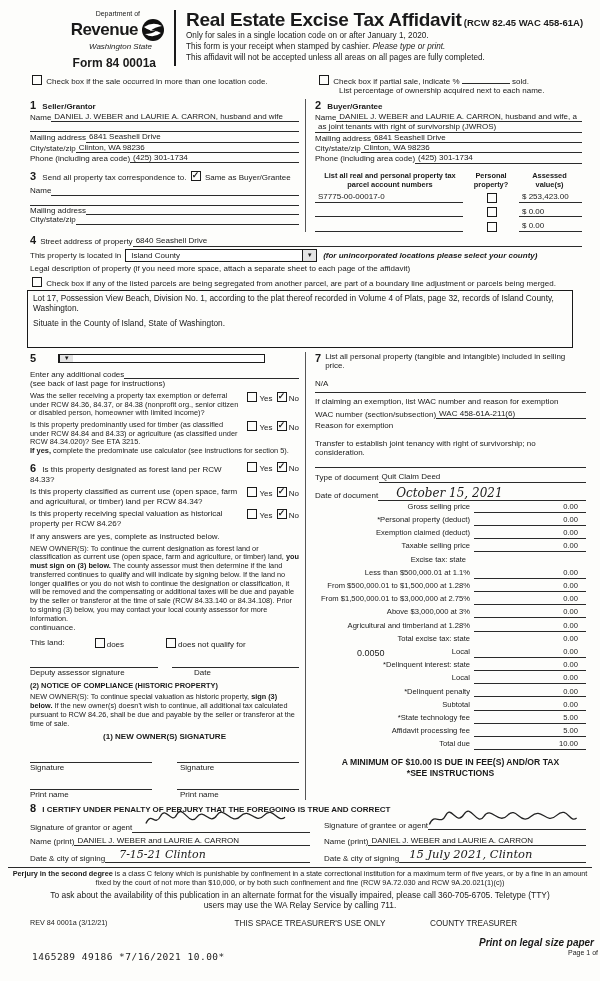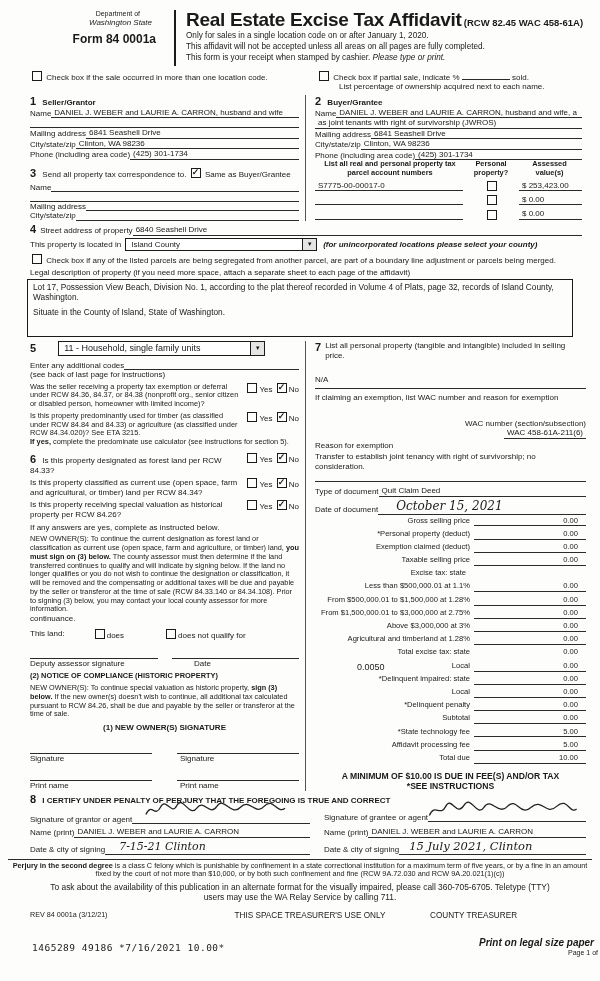--- a/index.html
+++ b/index.html
@@ -57,34 +57,41 @@
   .center{text-align:center;}
 </style>
 </head>
 <body>
 
 <div class="page">
 
   <div class="header">
     <div class="logo-block">
       <div class="dept">Department of</div>
+      <div class="revline">
+        <span class="revname">Revenue</span>
+        <svg width="26" height="24" viewBox="0 0 26 24" style="margin-left:2px;">
+          <circle cx="13" cy="12" r="11" fill="#111"></circle>
+          <path d="M4 9 Q13 3 22 8 Q15 9 10 13 Q16 12 21 15 Q13 21 5 16 Q12 16 16 13 Q9 13 4 9 Z" fill="#fff"></path>
+        </svg>
+      </div>
       <div class="wast">Washington State</div>
       <div class="formno">Form 84 0001a</div>
     </div>
     <div class="vbar" style="height:56px;"></div>
     <div class="title-block">
       <div>
         <span class="title">Real Estate Excise Tax Affidavit</span>
         <span class="title-rcw">(RCW 82.45 WAC 458-61A)</span>
       </div>
       <div class="subline">Only for sales in a single location code on or after January 1, 2020.</div>
-      <div class="subline">This affidavit will not be accepted unless all areas on all pages are fully completed.</div>
       <div class="subline">
         <span>This form is your receipt when stamped by cashier. </span><span class="i">Please type or print.</span>
       </div>
+      <div class="subline">This affidavit will not be accepted unless all areas on all pages are fully completed.</div>
     </div>
   </div>
 
   <div style="display:flex;padding:3px 10px 0 30px;">
     <div style="width:275px;flex:none;">
       <span class="cb"></span>
       <span>Check box if the sale occurred in more than one location code.</span>
     </div>
     <div style="flex:1;padding-left:12px;">
       <span class="cb"></span>
@@ -156,21 +163,21 @@
         </div>
       <div class="row rl">
           <span class="lbl">City/state/zip</span>
         <span class="uval" style="flex:1;">Clinton, WA 98236</span>
         </div>
       <div class="row rl">
           <span class="lbl">Phone (including area code)</span>
         <span class="uval" style="flex:1;">(425) 301-1734</span>
         </div>
 
-      <div style="display:flex;margin-top:0;text-align:center;">
+      <div style="display:flex;margin-top:8px;text-align:center;">
         <div class="b" style="width:150px;flex:none;font-size:7.4px;">
           <div>List all real and personal property tax</div>
           <div>parcel account numbers</div>
         </div>
         <div class="b" style="width:52px;flex:none;font-size:7.4px;">
           <div>Personal</div>
           <div>property?</div>
         </div>
         <div class="b" style="flex:1;font-size:7.4px;">
           <div>Assessed</div>
@@ -202,37 +209,36 @@
       <span class="uval" style="flex:1;">6840 Seashell Drive</span>
       </div>
     <div style="display:flex;align-items:center;margin-top:2px;">
       <span class="lbl">This property is located in</span>
       <span class="dd" style="width:190px;margin-left:4px;">
         <span class="dd-txt" style="flex:1;">Island County</span>
         <span class="dd-btn"></span>
       </span>
       <span class="b i" style="margin-left:6px;">(for unincorporated locations please select your county)</span>
     </div>
+    <div style="margin-top:2px;">Legal description of property (if you need more space, attach a separate sheet to each page of the affidavit)</div>
     <div style="margin-top:3px;">
       <span class="cb"></span>
       <span>Check box if any of the listed parcels are being segregated from another parcel, are part of a boundary line adjustment or parcels being merged.</span>
     </div>
-    <div style="margin-top:2px;">Legal description of property (if you need more space, attach a separate sheet to each page of the affidavit)</div>
   </div>
   <div class="legalbox">
     <div style="margin-bottom:5px;">Lot 17, Possession View Beach, Division No. 1, according to the plat thereof recorded in Volume 4 of Plats, page 32, records of Island County, Washington.</div>
     <div>Situate in the County of Island, State of Washington.</div>
   </div>
 
   <div class="twocol" style="margin-top:4px;">
     <div class="lcol">
       <div style="display:flex;align-items:center;">
         <span class="secnum">5</span>
         <span class="dd" style="width:205px;margin-left:18px;">
-          <span class="dd-txt" style="flex:1;font-size:9px;">11 - Household, single family units</span>
           <span class="dd-btn"></span>
         </span>
       </div>
       <div class="row" style="margin-top:5px;">
           <span class="lbl">Enter any additional codes</span>
         <span class="fill"></span>
         </div>
       <div class="small">(see back of last page for instructions)</div>
 
       <div class="qrow">
@@ -312,29 +318,29 @@
           <span style="width:125px;">Print name</span>
         <span style="margin-left:25px;">Print name</span>
         </div>
     </div>
 
     <div class="rcol" style="padding-right:14px;">
       <div style="display:flex;">
           <span class="secnum">7</span>
         <span>List all personal property (tangible and intangible) included in selling price.</span>
         </div>
-      <div style="margin-top:15px;">N/A</div>
+      <div style="margin-top:8px;">N/A</div>
       <hr class="hrline">
       <div>If claiming an exemption, list WAC number and reason for exemption</div>
-      <div class="row" style="margin-top:16px;flex-direction:column;">
+      <div class="row" style="margin-top:2px;">
           <span class="lbl">WAC number (section/subsection)</span>
         <span class="uval" style="flex:1;">WAC 458-61A-211(6)</span>
         </div>
       <div style="margin-top:2px;">Reason for exemption</div>
-      <div style="margin-top:2px;">Transfer to establish joint tenancy with right of survivorship; no consideration.</div>
+      <div style="margin-top:8px;">Transfer to establish joint tenancy with right of survivorship; no consideration.</div>
       <hr class="hrline" style="margin-top:10px;">
       <div class="row" style="margin-top:4px;">
           <span class="lbl">Type of document</span>
         <span class="uval" style="flex:1;">Quit Claim Deed</span>
         </div>
       <div class="row" style="margin-top:3px;height:15px;">
           <span class="lbl">Date of document</span>
         <span class="fill hand" style="font-size:12px;text-indent:18px;">October 15, 2021</span>
         </div>
 
@@ -381,21 +387,21 @@
         <div class="taxrow">
             <span class="tr-label">Total excise tax: state</span>
             <span class="tr-noline">0.00</span>
           </div>
         <div class="taxrow">
             <span class="tr-prefix">0.0050</span>
             <span class="tr-label">Local</span>
             <span class="tr-line">0.00</span>
           </div>
         <div class="taxrow">
-            <span class="tr-label">*Delinquent impaired: state</span>
+            <span class="tr-label">*Delinquent interest: state</span>
             <span class="tr-line">0.00</span>
           </div>
         <div class="taxrow">
             <span class="tr-label">Local</span>
             <span class="tr-line">0.00</span>
           </div>
         <div class="taxrow">
             <span class="tr-label">*Delinquent penalty</span>
             <span class="tr-line">0.00</span>
           </div>

